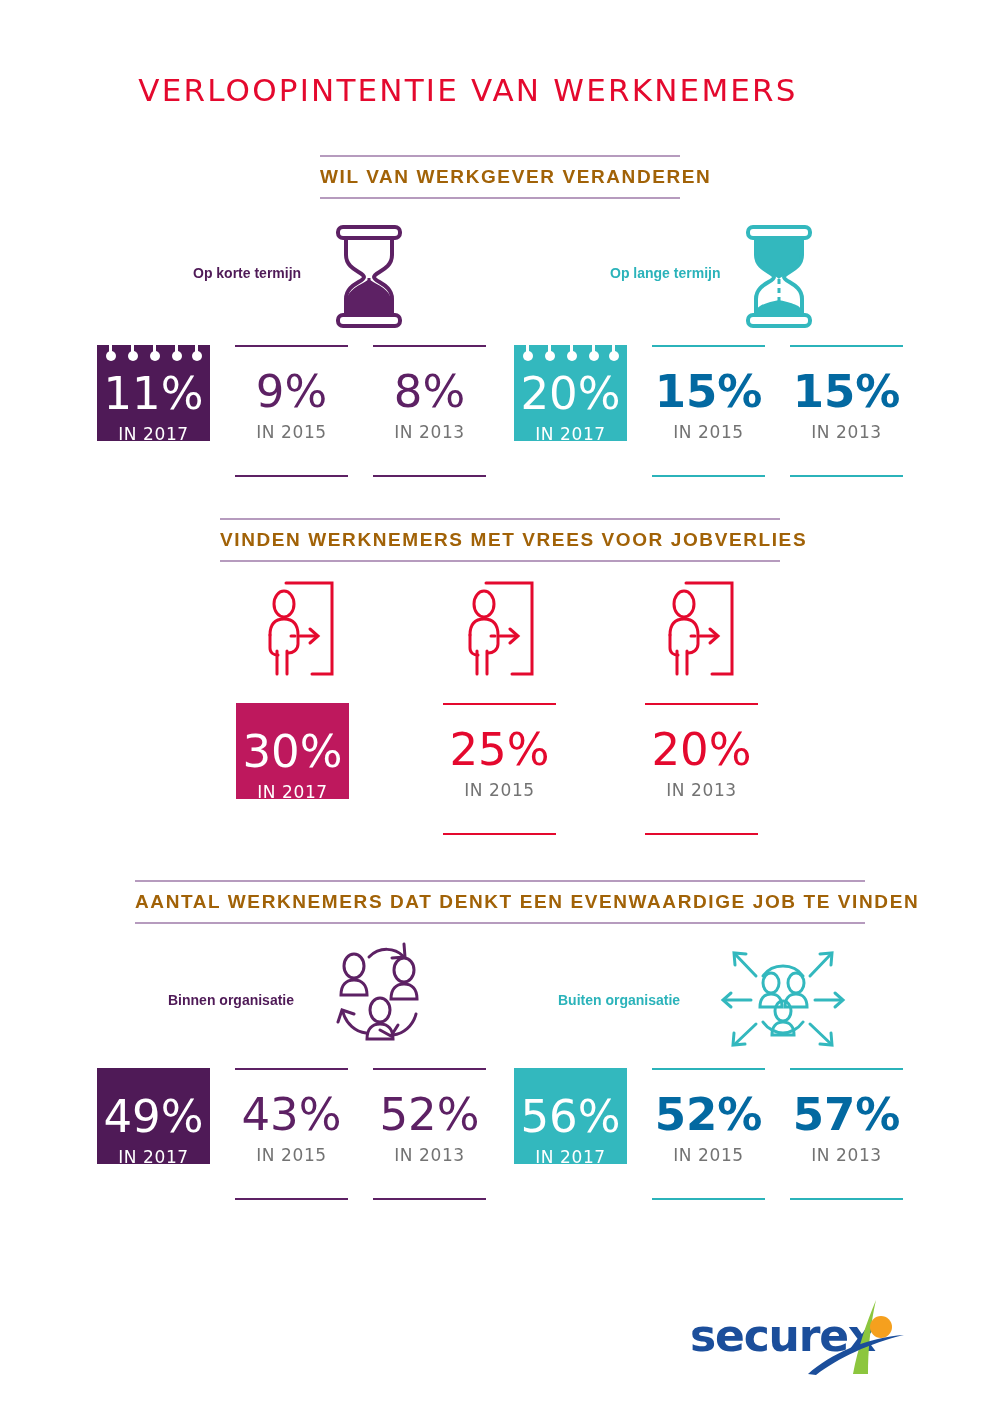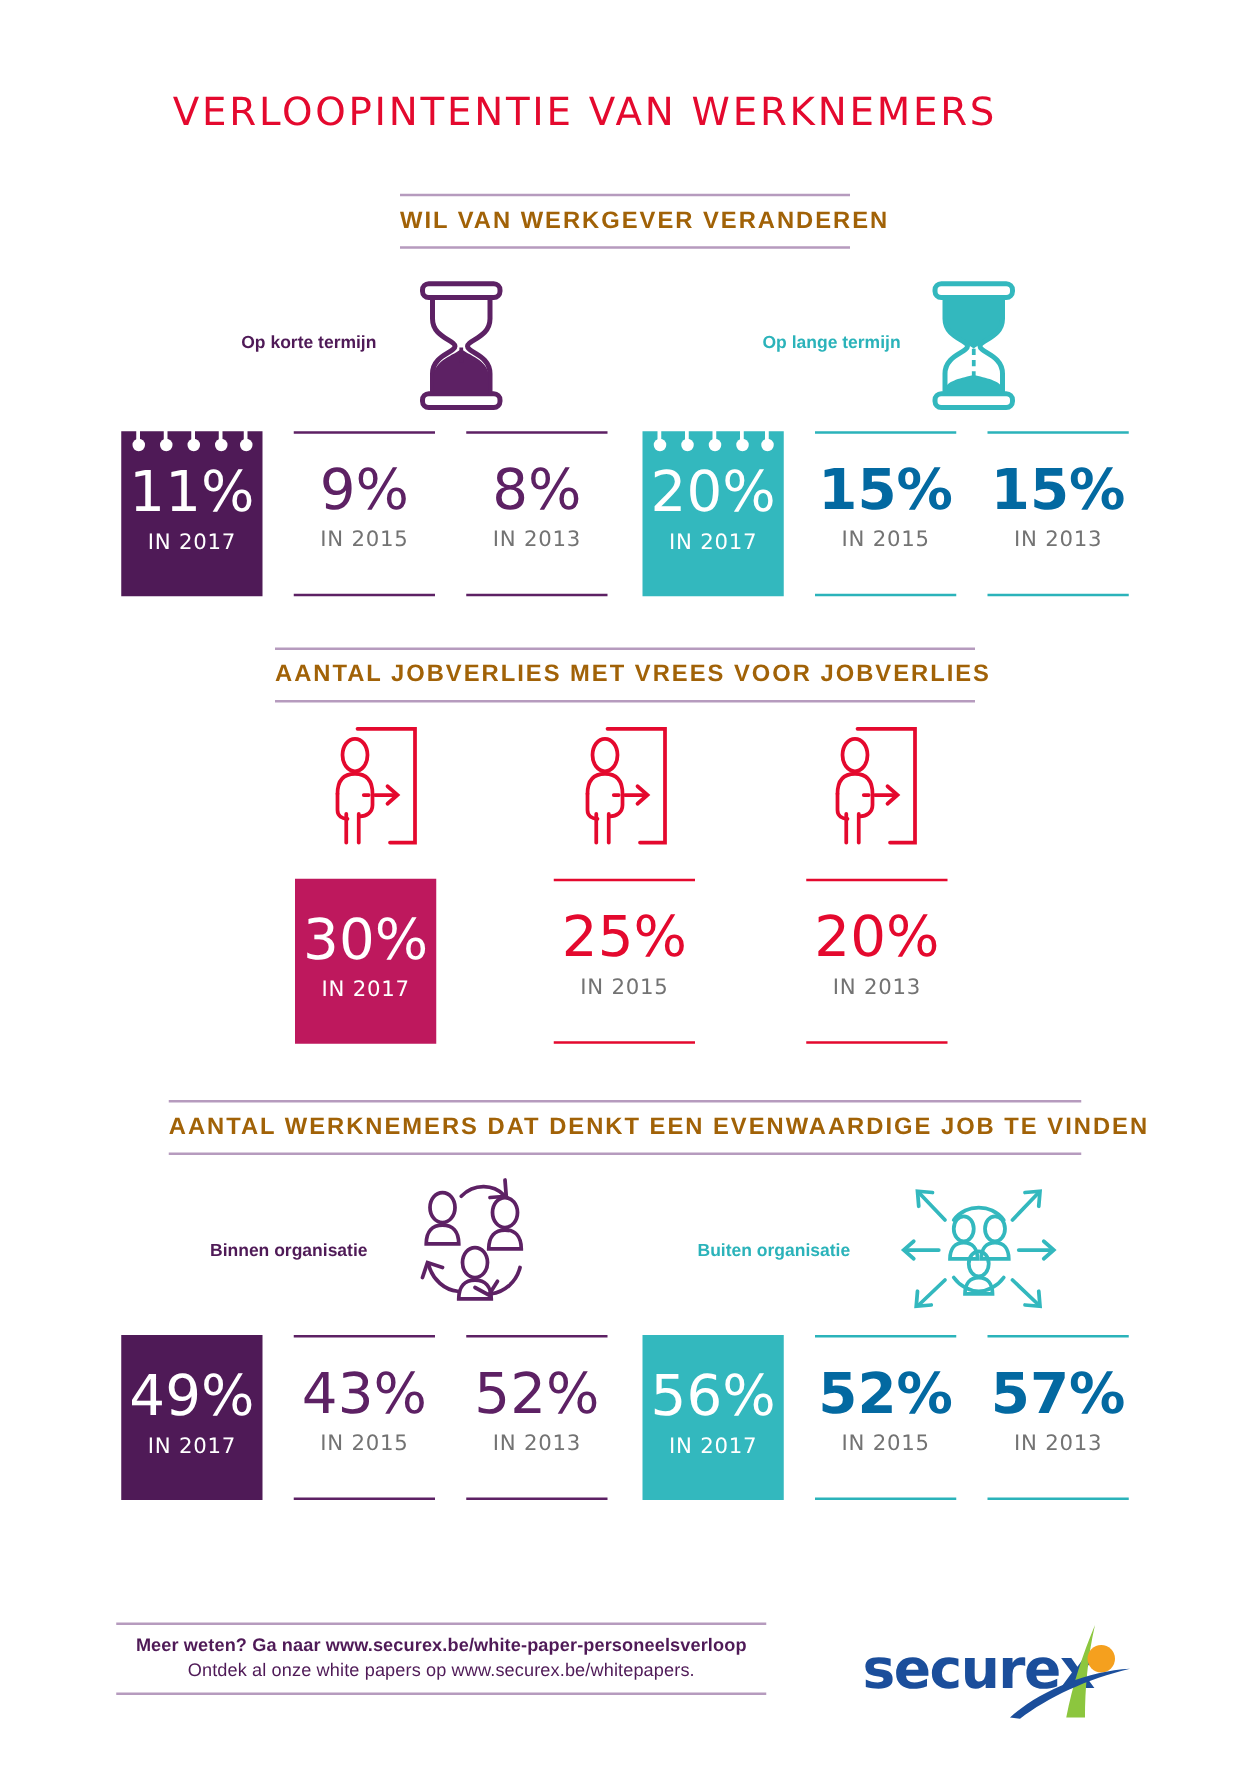--- a/index.html
+++ b/index.html
@@ -65,21 +65,21 @@
   .stat .yr{
     font-size:17px;
     letter-spacing:0.6px;
     margin-top:8px;
     font-family:"DejaVu Sans", sans-serif;
   }
 
   
   .stat.filled{
     padding:26px 0 22px 0;
-    height:132px;
+    height:96px;
   }
   .stat.filled .pct{color:#ffffff;}
   .stat.filled .yr{color:#ffffff;}
   .stat.filled.purple{background:#4F1A57;}
   .stat.filled.teal{background:#33B8BE;}
   .stat.filled.red{background:#be185d;}
 
   
   .stat.ruled{
     padding:22px 0 18px 0;
@@ -196,21 +196,21 @@
   </div>
   <div class="stat ruled teal" style="top:345px;left:652px;">
     <div class="pct">15%</div>
     <div class="yr">IN 2015</div>
   </div>
   <div class="stat ruled teal" style="top:345px;left:790px;">
     <div class="pct">15%</div>
     <div class="yr">IN 2013</div>
   </div>
 
-  <div class="section-head" style="top:518px;width:560px;">AANTAL JOBVERLIES MET VREES VOOR JOBVERLIES</div>
+  <div class="section-head" style="top:518px;width:560px;">VINDEN WERKNEMERS MET VREES VOOR JOBVERLIES</div>
 
   <div class="icon" style="top:578px;left:258px;width:84px;height:100px;">
     <svg width="84" height="100" viewBox="0 0 84 100">
       <g fill="none" stroke="#E4092E" stroke-width="3" stroke-linecap="round">
         <path d="M28 5 L74 5 L74 96 L54 96"></path>
         <ellipse cx="26" cy="26" rx="10" ry="13"></ellipse>
         <path d="M12 57 C12 45 18 41 26 41 C34 41 40 45 40 57 L40 66 C40 72 35 75 30 75"></path>
         <path d="M12 57 L12 70 C12 75 16 77 20 77"></path>
         <line x1="19" y1="73" x2="19" y2="96"></line>
         <line x1="29" y1="73" x2="29" y2="96"></line>
@@ -335,24 +335,20 @@
   </div>
   <div class="stat ruled teal" style="top:1068px;left:652px;">
     <div class="pct">52%</div>
     <div class="yr">IN 2015</div>
   </div>
   <div class="stat ruled teal" style="top:1068px;left:790px;">
     <div class="pct">57%</div>
     <div class="yr">IN 2013</div>
   </div>
 
-  <div class="footer-box" style="top:1298px;left:93px;width:520px;">
-    <div class="footer-line1">Meer weten? Ga naar www.securex.be/white-paper-personeelsverloop</div>
-    <div class="footer-line2">Ontdek al onze white papers op www.securex.be/whitepapers.</div>
-  </div>
 
   <div class="logo" style="top:1296px;left:690px;width:215px;height:80px;">
     <div class="logo-text">securex</div>
     <svg width="215" height="80" viewBox="0 0 215 80" style="position:absolute;left:0;top:0;">
       <path d="M163 78 C168 52 176 28 186 4 C180 30 178 56 178 78 Z" fill="#8CC63E"></path>
       <circle cx="191" cy="31" r="11" fill="#F5A01E"></circle>
       <path d="M118 78 C140 58 178 41 214 39 C180 47 148 62 126 79 Z" fill="#1B4E9B"></path>
     </svg>
   </div>
 

